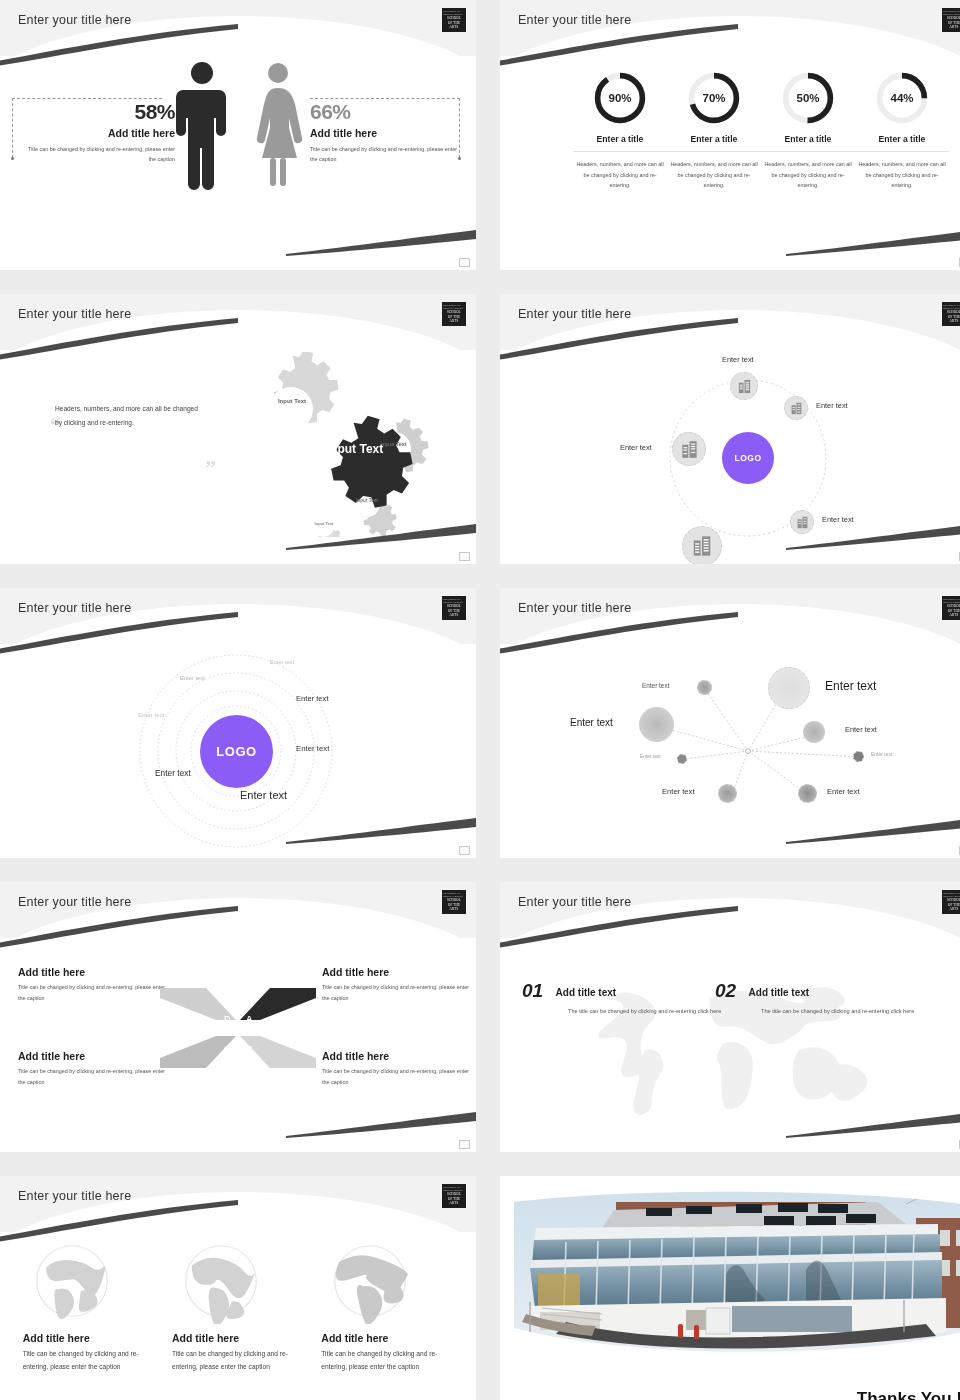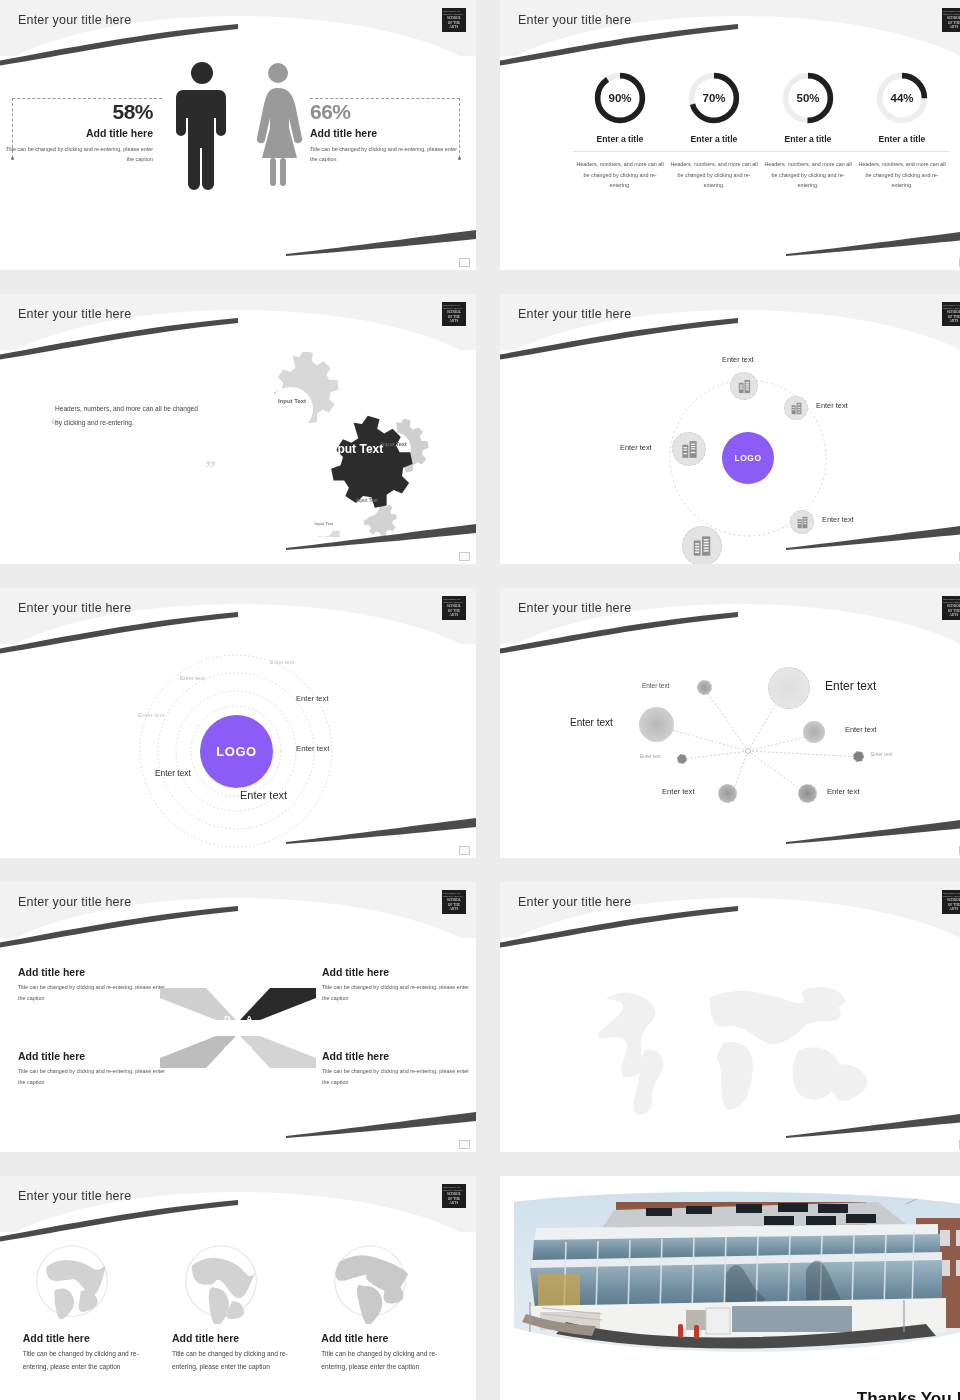--- a/index.html
+++ b/index.html
@@ -30,21 +30,21 @@
   .logo { position:absolute; right:10px; top:8px; width:24px; height:24px;
           background:#1d1d1d; display:flex; flex-direction:column;
           align-items:center; justify-content:center; color:#fff;
           font-size:3.2px; line-height:1.45; font-family:"Liberation Serif",serif;
           letter-spacing:.2px; border:1px solid #1d1d1d; }
   .logo i{ font-style:normal; display:block; }
   .logo .tiny{ font-size:2px; opacity:.85; }
 
   .body { position:absolute; left:0; top:56px; right:0; bottom:0; }
   .s1-col{ position:absolute; top:44px; width:150px; }
-  .s1-left{ left:3px; text-align:right; }
+  .s1-left{ left:25px; text-align:right; }
   .s1-right{ left:310px; text-align:left; }
   .pct{ font-size:21px; font-weight:bold; color:#2b2b2b; letter-spacing:-.5px;}
   .pct.g{ color:#8f8f8f; }
   .s1-t{ font-size:10.5px; font-weight:bold; color:#1f1f1f; margin-top:3px;}
   .s1-d{ font-size:5.4px; color:#555; line-height:1.85; margin-top:5px; }
   .brk{ position:absolute; top:42px; width:150px; height:60px;
         border-top:1px dashed #9a9a9a; }
   .brk.l{ left:12px; border-left:1px dashed #9a9a9a; }
   .brk.r{ left:310px; border-right:1px dashed #9a9a9a; }
   .brk::after{content:"";position:absolute;bottom:-2px;width:3px;height:3px;
@@ -538,20 +538,30 @@
         <g fill="#e2e2e2">
           <path d="M36 40q14-10 30-6t22 14-4 18-10 26 6 22-14 10-10-20-16-22 2-18-6-24z"></path>
           <path d="M78 96q12-4 18 6t-2 22-8 26-12 16-6-22 4-26 6-22z"></path>
           <path d="M150 38q22-10 46-6t40 10 28-4 24 8-10 18-26 6-18 14-22 4-20-12-26-6-16-18 0-14z"></path>
           <path d="M164 88q14-4 24 4t8 26-6 28-16 14-12-22-4-30 6-20z"></path>
           <path d="M246 96q20-8 34 2t10 26-14 22-22 2-14-22 6-30z"></path>
           <path d="M288 112q16-4 28 8t-4 24-24 4-12-20 12-16z"></path>
           <path d="M262 28q18-4 30 6t-6 16-26 0-10-14 12-8z"></path>
         </g>
       </svg>
+      <div class="numblk" style="left:22px;">
+        <span class="num">01</span>
+        <span class="numtitle">Add title text</span>
+        <div class="numdesc">The title can be changed by clicking and re-entering click here</div>
+      </div>
+      <div class="numblk" style="left:215px;">
+        <span class="num">02</span>
+        <span class="numtitle">Add title text</span>
+        <div class="numdesc">The title can be changed by clicking and re-entering click here</div>
+      </div>
     </div>
     <svg class="corner" viewBox="0 0 190 26">
         <path d="M0 24 C70 16 140 6 190 0 L190 9 C140 14 70 21 0 26 Z" fill="#4b4b4b"></path>
       </svg>
     <div class="pagenum"></div>
   </div>
 
   <div class="slide" style="height:280px;">
     <div class="hdr"></div>
     <svg class="swoosh" viewBox="0 0 260 44">

